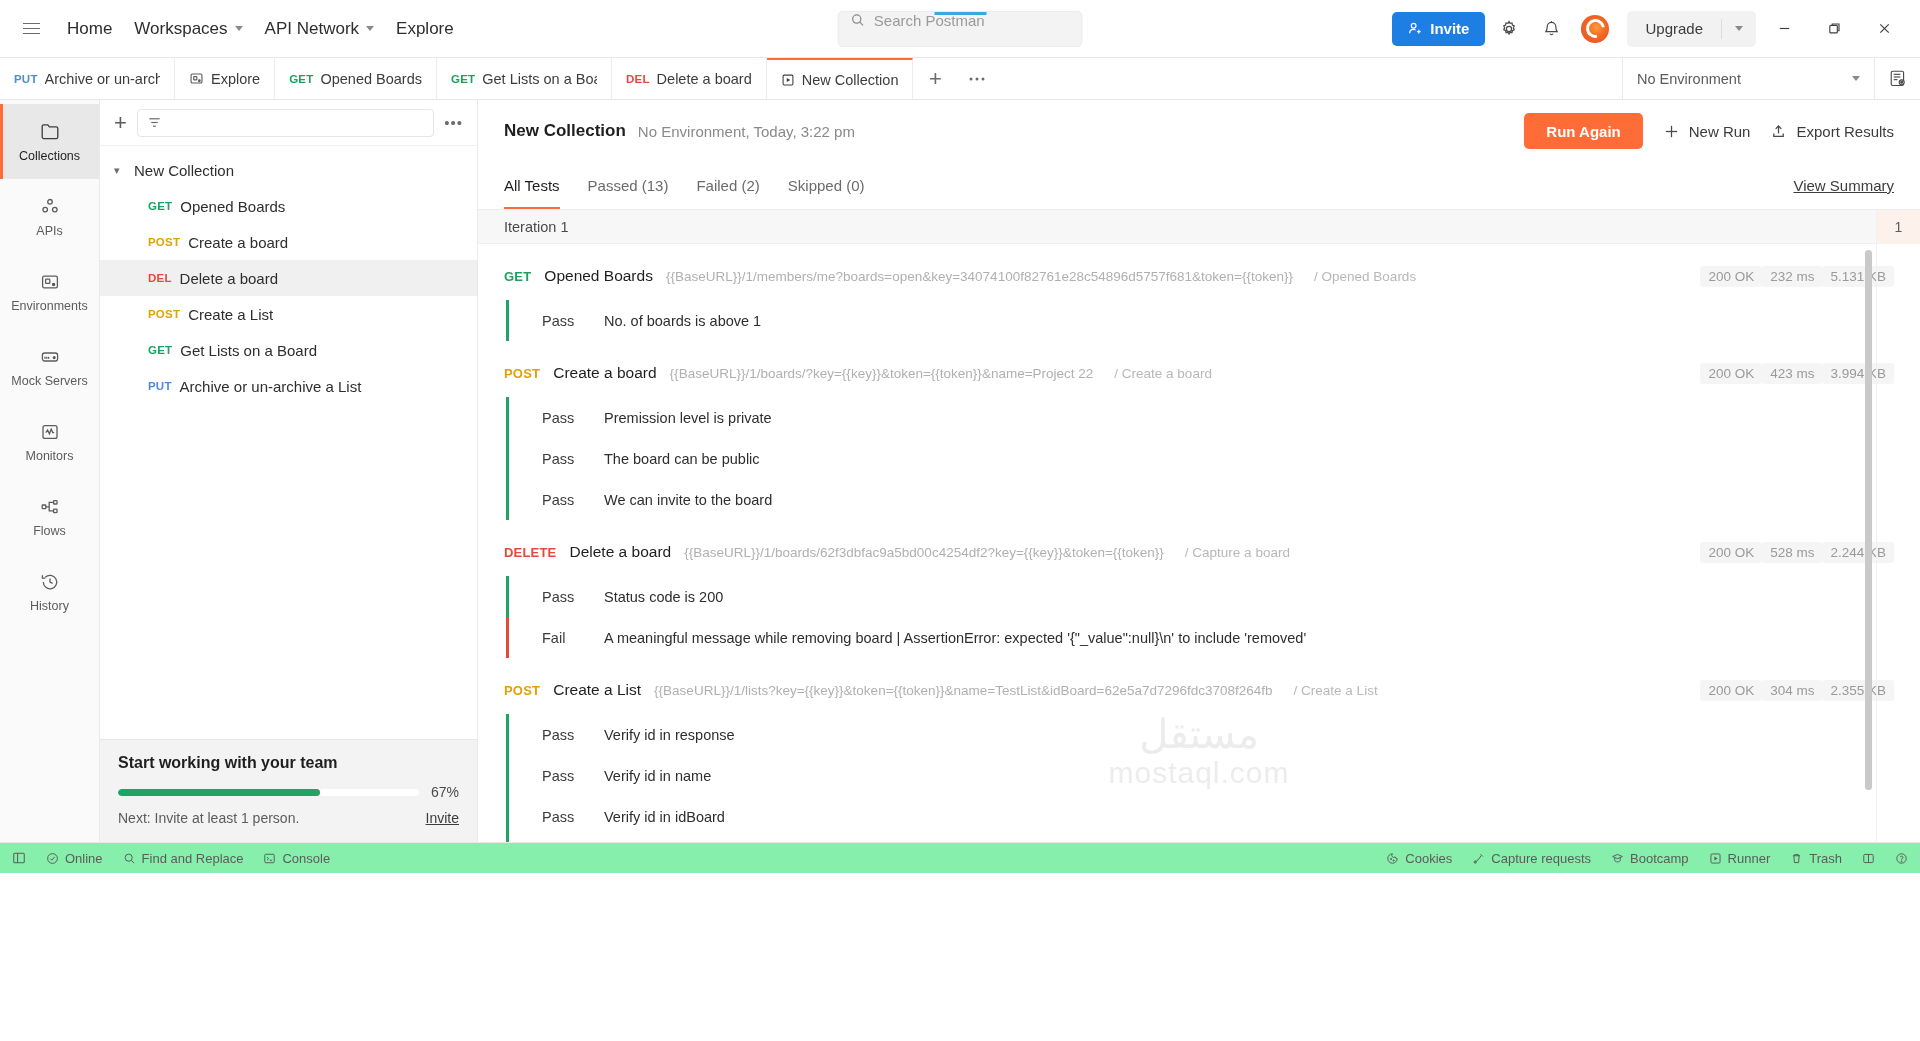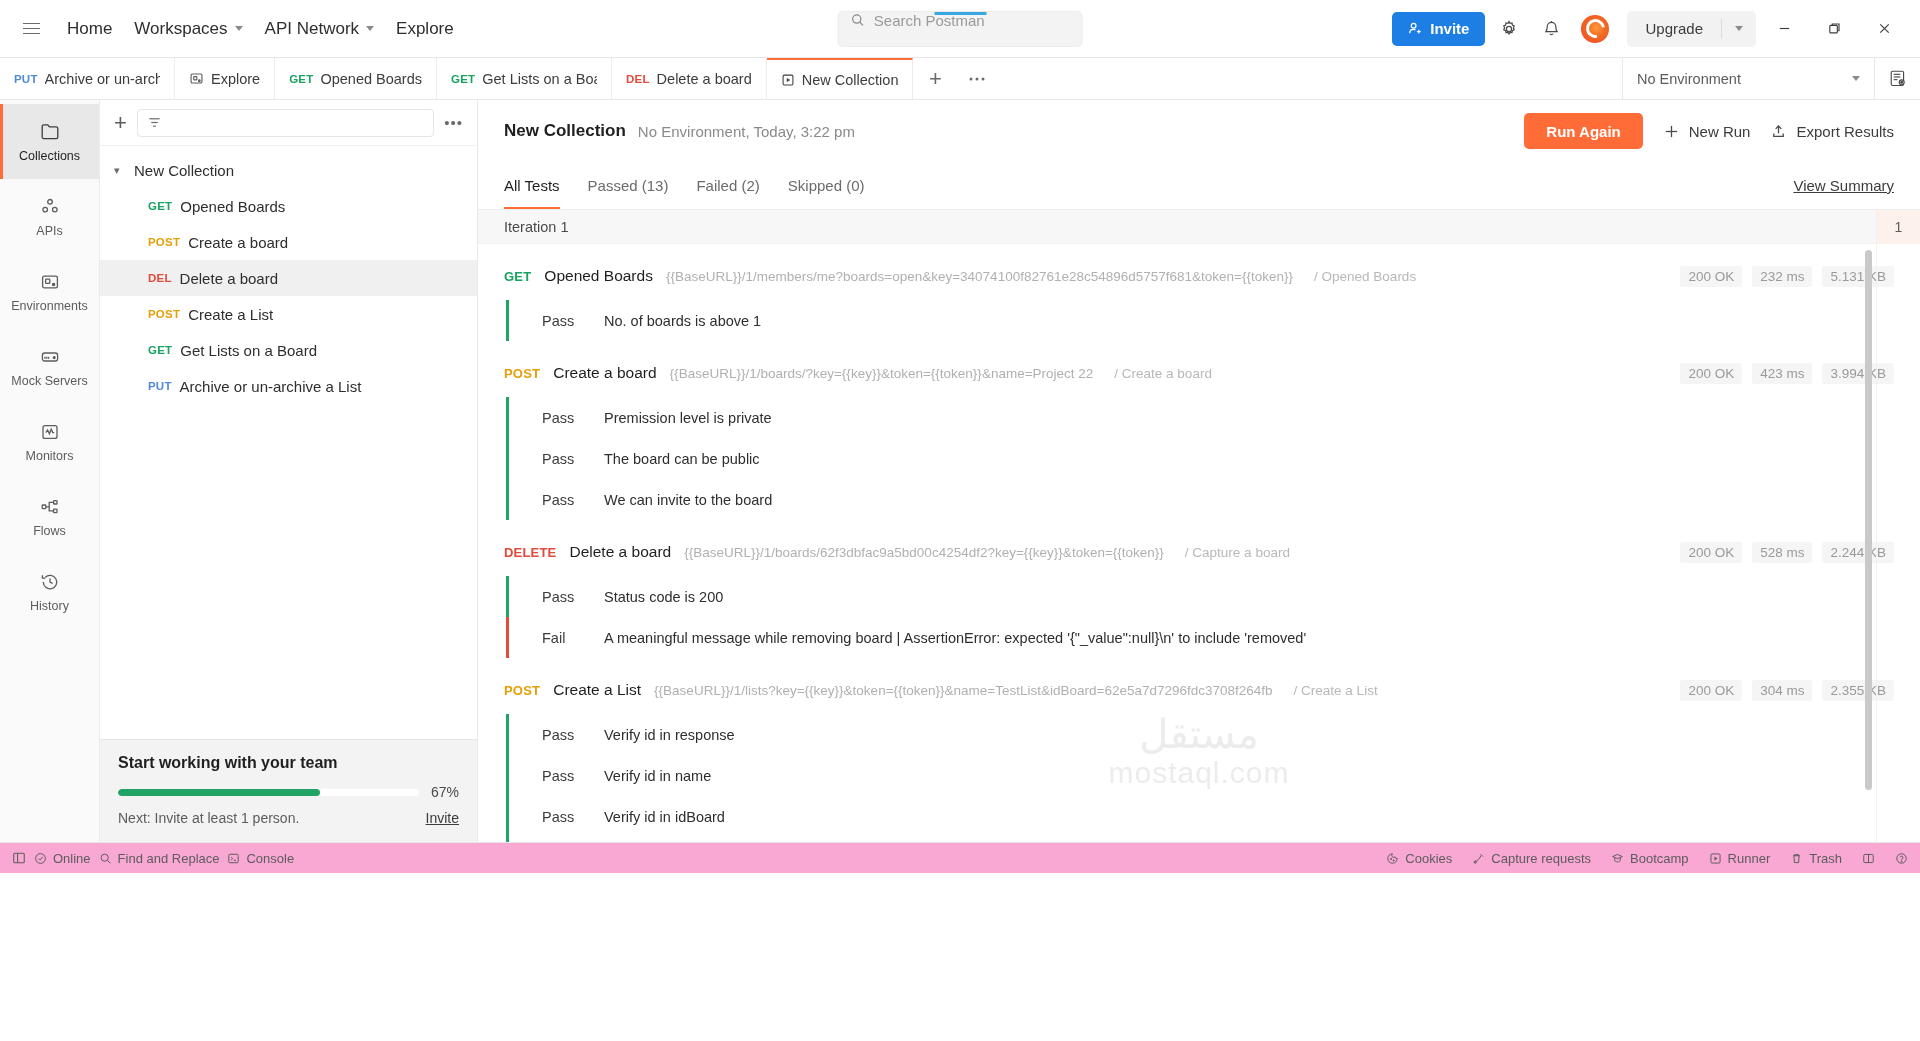--- a/index.html
+++ b/index.html
@@ -158,21 +158,21 @@
   .results { flex:1; overflow:hidden; position:relative; }
   .iter-head {
     height:34px; display:flex; align-items:center; padding: 0 26px; font-size:14.5px;
     color:#4a4a4a; background:#f7f7f7; border-bottom:1px solid #f0f0f0;
   }
   .req-block { padding-top: 18px; }
   .req-head { display:flex; align-items:center; gap:13px; padding: 0 26px 0 26px; height:28px; }
   .req-name { font-size:15.5px; color:#1f1f1f; }
   .req-url { font-size:13.5px; color:#b0b0b0; white-space:nowrap; overflow:hidden; text-overflow:ellipsis; max-width:690px;}
   .req-path { font-size:13.5px; color:#b8b8b8; margin-left:8px; white-space:nowrap;}
-  .req-stats { margin-left:auto; display:flex; gap:10px; }
+  .req-stats { margin-left:auto; display:flex; }
   .stat { font-size:13.5px; color:#9a9a9a; background:#f5f5f5; border-radius:3px; padding:3px 8px; }
   .asserts { margin: 10px 18px 0 28px; padding-left: 0; position:relative; }
   .assert-row { display:flex; align-items:center; height:41px; position:relative; padding-left: 36px; }
   .assert-bar { position:absolute; left:0; top:0; bottom:0; width:3px; }
   .assert-bar.pass { background:#21a366; }
   .assert-bar.fail { background:#e5493a; }
   .assert-label { width:62px; font-size:14.5px; color:#3c3c3c; }
   .assert-text { font-size:14.5px; color:#2e2e2e; }
 
   .scrolltrack { position:absolute; right:48px; top:40px; bottom:0; width:7px; }
@@ -182,22 +182,22 @@
 
   .watermark {
     position:absolute; left:50%; bottom:52px; transform:translateX(-50%);
     text-align:center; color:#ececec; pointer-events:none; user-select:none; z-index:2;
   }
   .wm-ar { font-size:40px; letter-spacing:2px; line-height:1; }
   .wm-en { font-size:30px; letter-spacing:1px; margin-top:2px;}
 
   
   .statusbar {
-    height:31px; min-height:31px; border-top:1px solid #e8e8e8; background:#f9a8d4;
-    display:flex; align-items:center; padding: 0 12px; gap:8px; font-size:13px; color:#5c5c5c;
+    height:31px; min-height:31px; border-top:1px solid #e8e8e8; background:#86efac;
+    display:flex; align-items:center; padding: 0 12px; gap:20px; font-size:13px; color:#5c5c5c;
   }
   .sb-item { display:flex; align-items:center; gap:6px; cursor:pointer; }
   .sb-right { margin-left:auto; display:flex; align-items:center; gap:20px; }
   svg { display:block; }
 </style>
 </head>
 <body>
 
 <div class="app">
 

